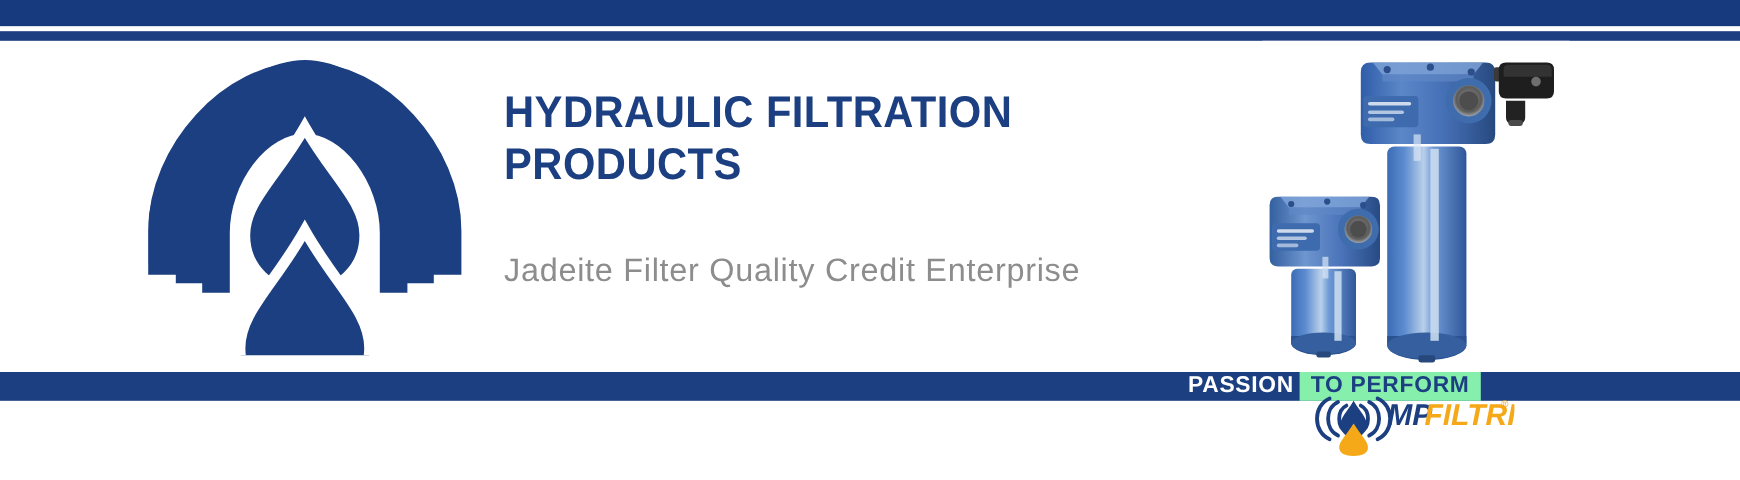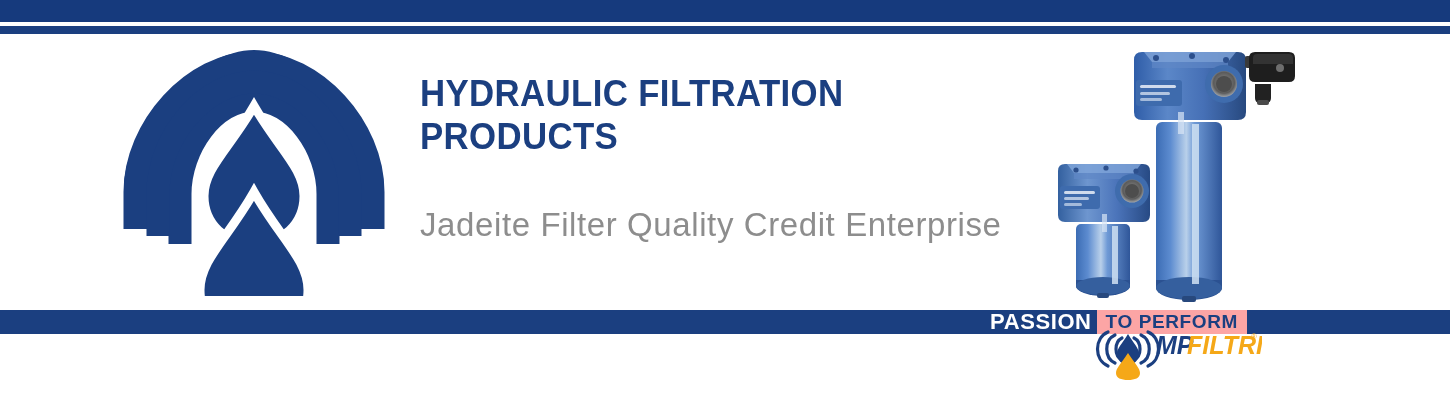--- a/index.html
+++ b/index.html
@@ -27,47 +27,47 @@
     color:#1b3f80;
     transform:scaleX(0.94);
     transform-origin:left center;
     white-space:pre-line;
     margin:0;
   }
   .subheadline{
     position:absolute;left:420px;top:209px;
     font-family:"Liberation Sans",sans-serif;
     font-weight:normal;
-    font-size:33px;
+    font-size:27px;
     line-height:32px;
     letter-spacing:0.6px;
     color:#8d8d8d;
     white-space:nowrap;
     margin:0;
   }
 
   
   .product-stage{position:absolute;left:1052px;top:34px;width:256px;height:276px;background:#ffffff;overflow:hidden;}
   .product-stage svg{display:block;width:256px;height:276px;}
 
   
   .bottom-bar{position:absolute;left:0;top:310px;width:1450px;height:24px;background:#1b3f80;}
 
   
   .tagline{position:absolute;left:990px;top:310px;height:24px;display:flex;align-items:stretch;}
   .tagline-strong{
     display:flex;align-items:center;
     color:#ffffff;background:transparent;
-    font-size:22px;font-weight:bold;letter-spacing:0.6px;
+    font-size:19px;font-weight:bold;letter-spacing:0.6px;
     padding:0 5px 0 0;
     font-family:"Liberation Sans",sans-serif;
   }
   .tagline-light{
     display:flex;align-items:center;
-    color:#1b3f80;background:#fca5a5;
+    color:#1b3f80;background:#86efac;
     font-size:19px;font-weight:bold;letter-spacing:0.6px;
     padding:0 9px;
     font-family:"Liberation Sans",sans-serif;
   }
 
   
   .corp-logo{position:absolute;left:1082px;top:322px;width:180px;height:58px;}
   .corp-logo svg{display:block;width:180px;height:58px;}
 </style>
 </head>

